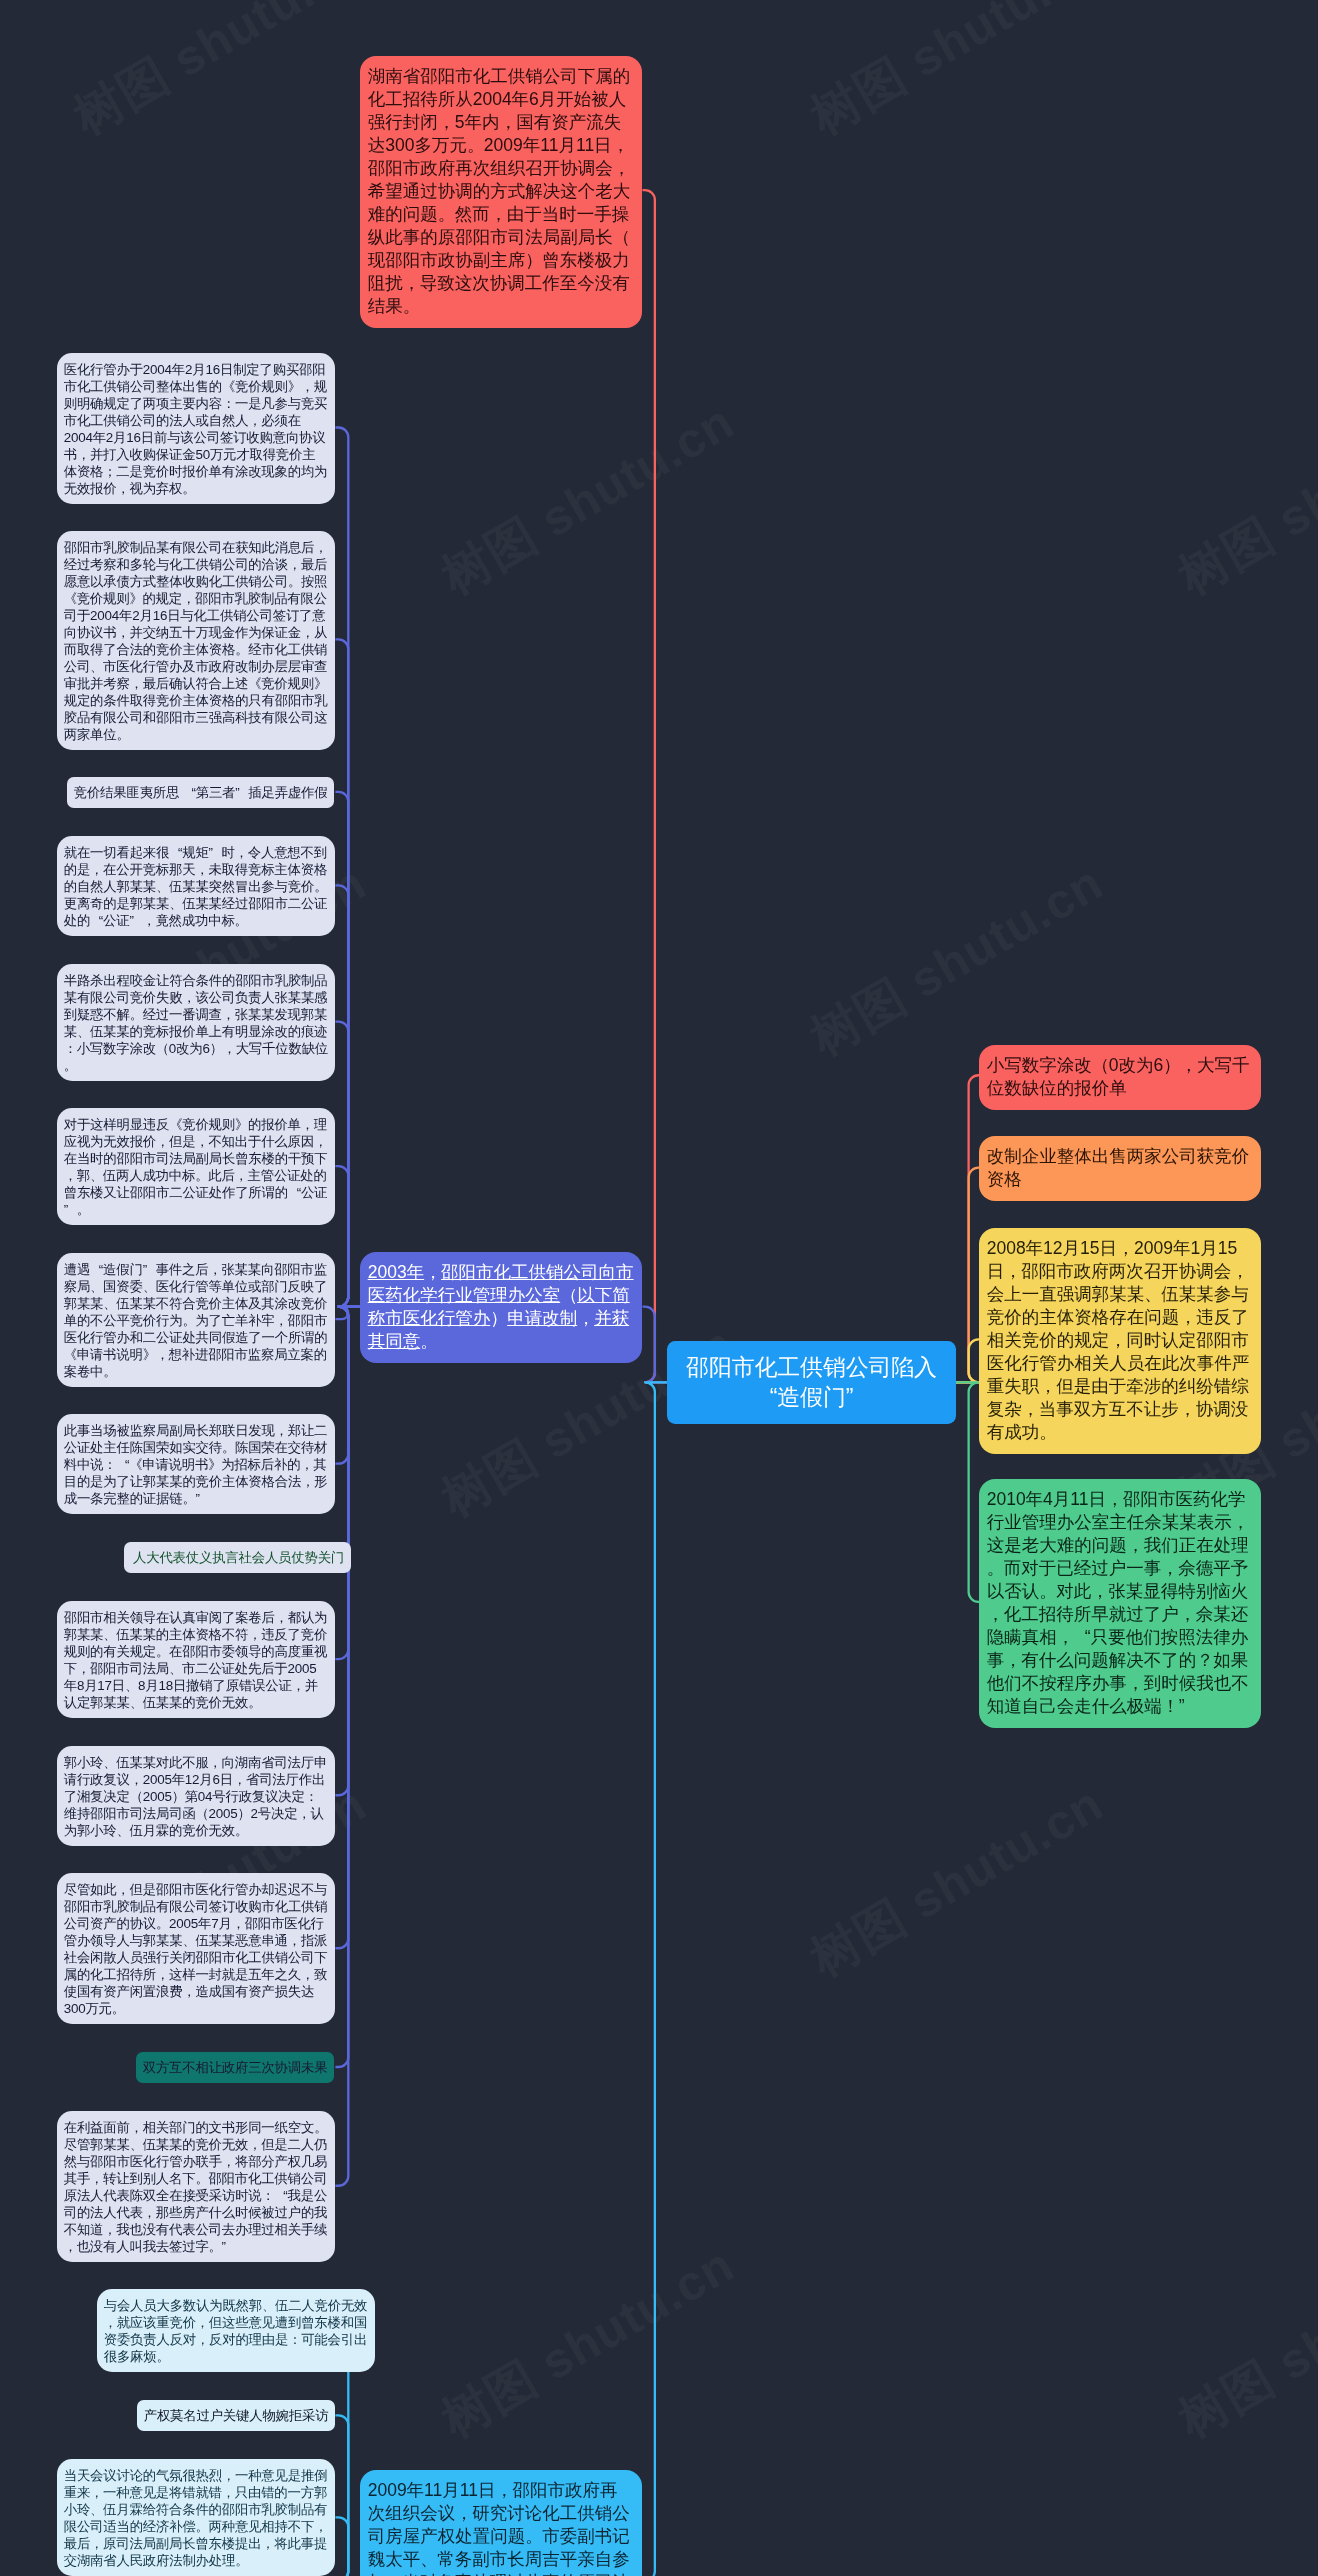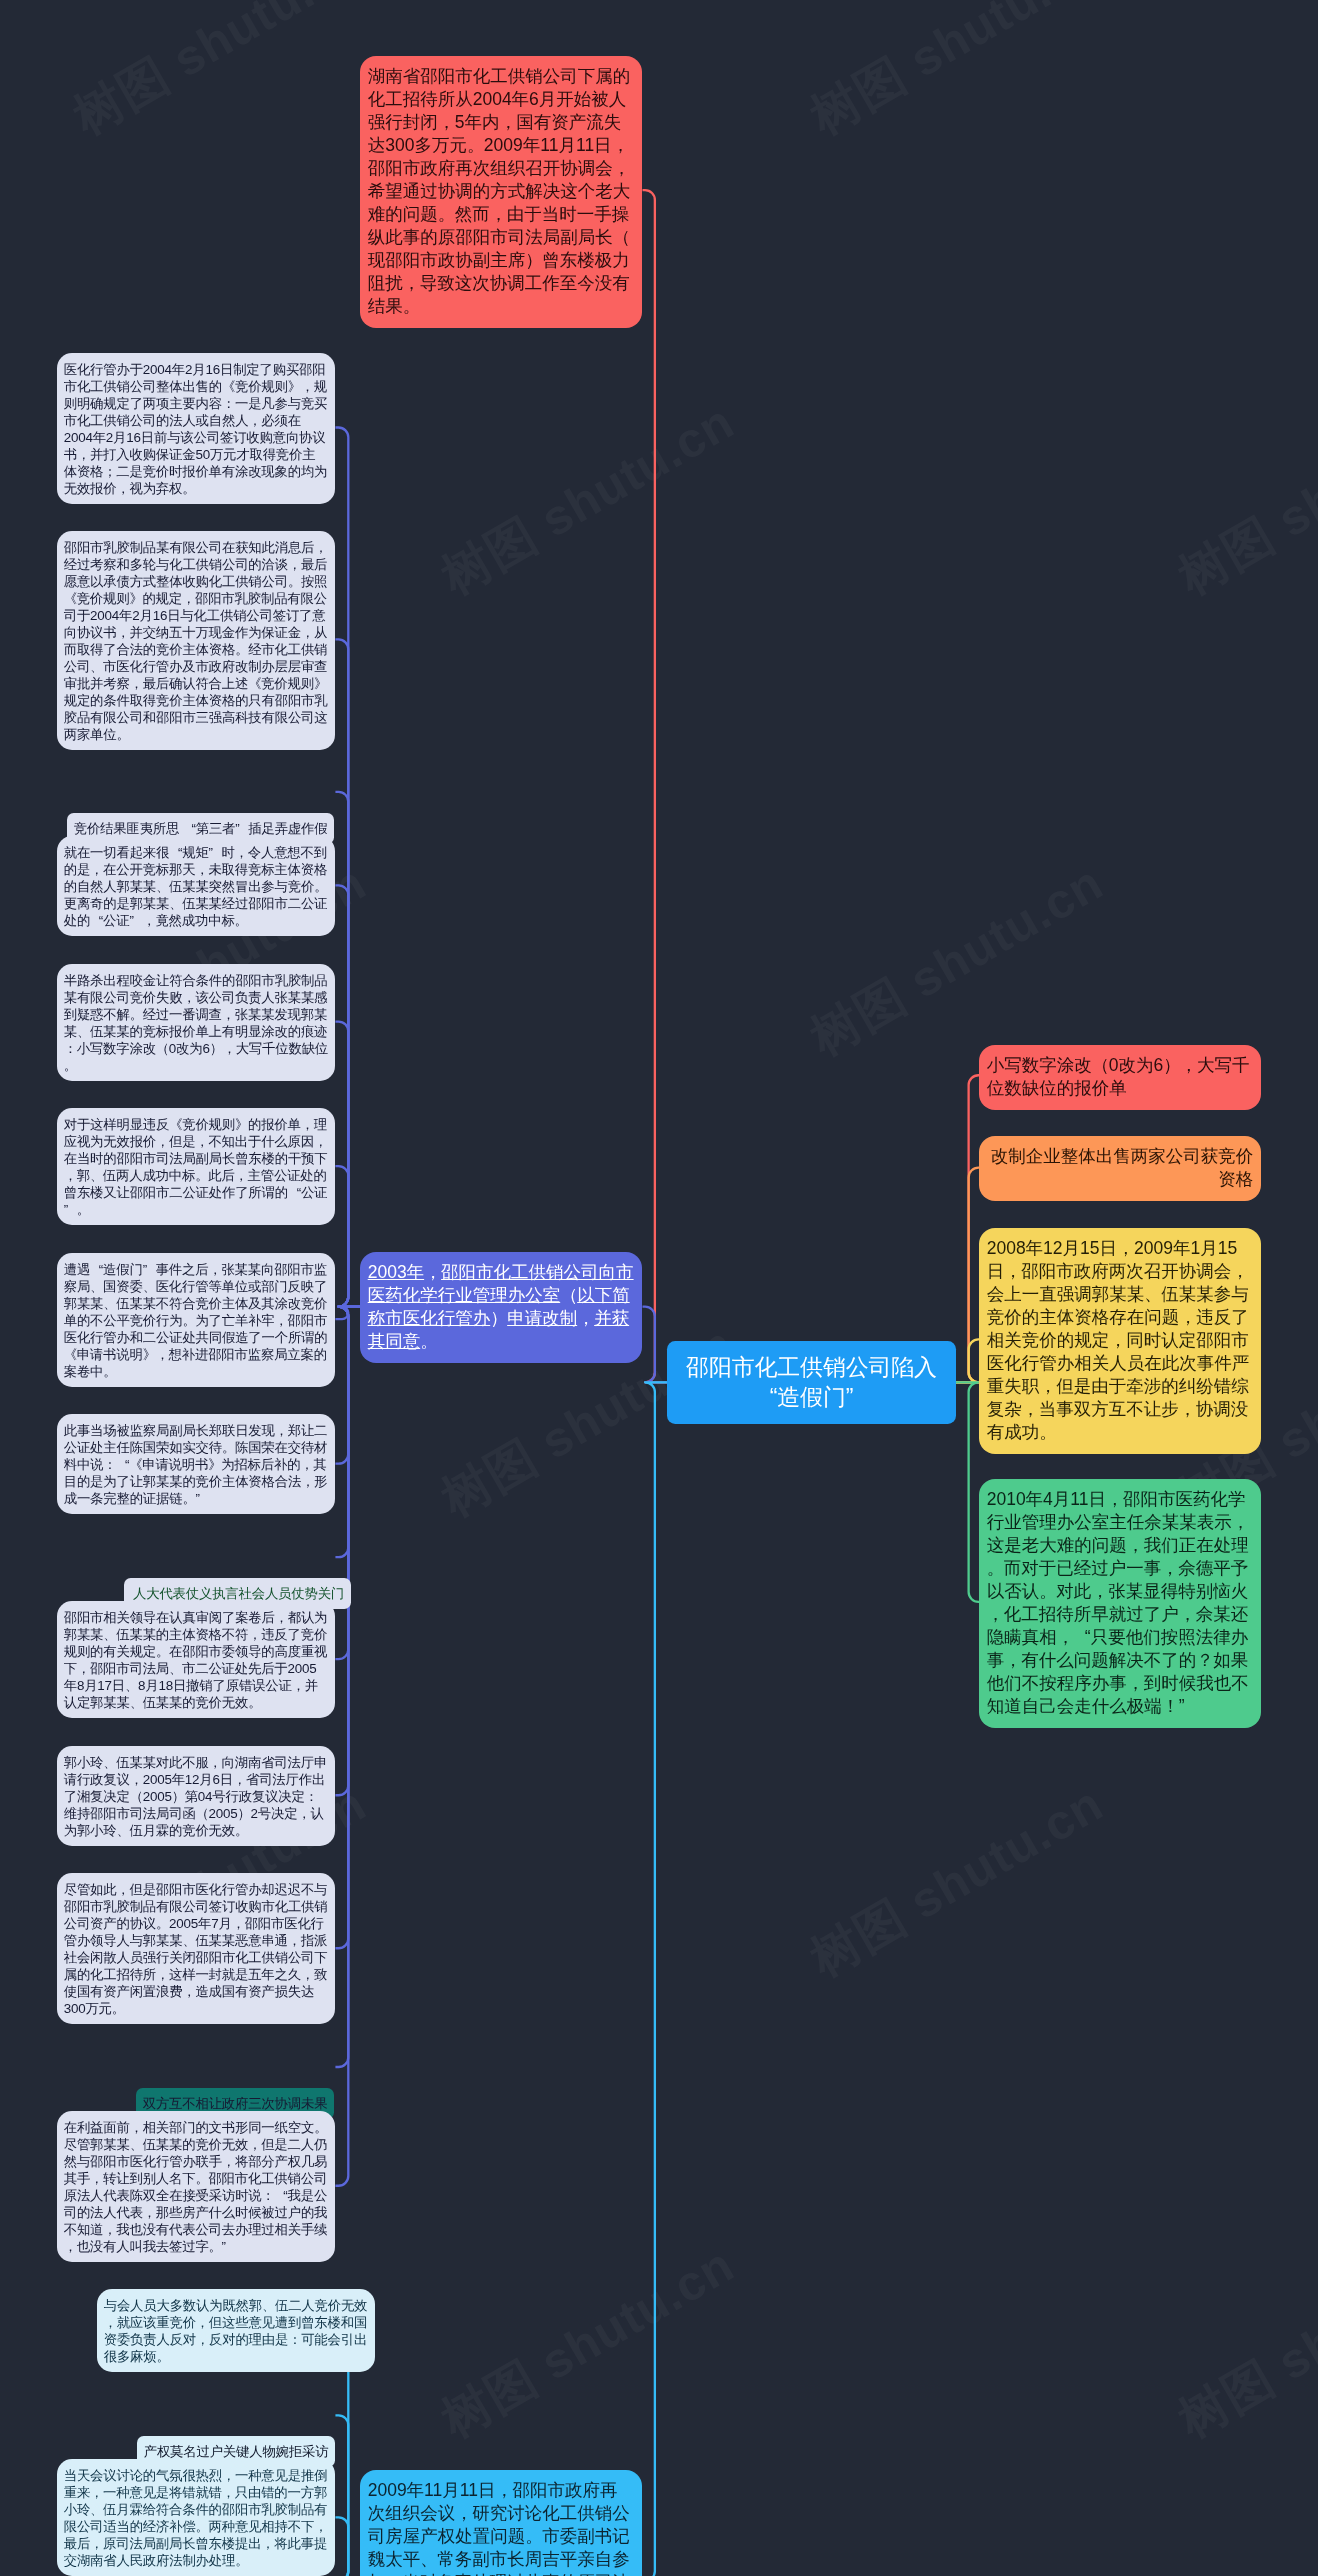--- a/index.html
+++ b/index.html
@@ -5,21 +5,21 @@
 <style>
   html,body{margin:0;padding:0;}
   body{background:#232936;width:1319px;height:2964px;overflow:hidden;position:relative;
        font-family:"Liberation Sans",sans-serif;}
   #map{position:absolute;left:0;top:0;width:1319px;height:2964px;}
   #links{position:absolute;left:0;top:0;width:1319px;height:2964px;overflow:visible;}
   .node{position:absolute;box-sizing:border-box;}
   .root{font-size:23px;line-height:30px;text-align:center;padding:11.3px 12.4px;border-radius:8.2px;letter-spacing:-0.2px;}
   .lvl1{font-size:17.5px;line-height:23px;padding:9.3px 7.7px;border-radius:16px;letter-spacing:0;}
   .lvl2{font-size:13.4px;line-height:17px;padding:7.5px 6.7px;border-radius:15px;letter-spacing:-0.2px;}
-  .lvl2.head{padding:7px 6.7px;white-space:nowrap;border-radius:6.7px;margin-top:36px;}
+  .lvl2.head{padding:7px 6.7px;white-space:nowrap;border-radius:6.7px;}
   .fw{display:inline-block;width:0.97em;}
   .fwo{text-align:right;}
   .fwc{text-align:left;}
   .wm{position:absolute;color:#ffffff;font-size:49px;font-weight:700;opacity:.035;
       transform:rotate(-30deg);transform-origin:0 0;white-space:nowrap;letter-spacing:1px;}
 </style>
 </head>
 <body>
 
 <div id="map">
@@ -84,18 +84,18 @@
       <div class="node lvl2 para" style="left: 57px; top: 1601px; width: 278px; background: rgb(222, 226, 241); color: rgb(22, 26, 51);">邵阳市相关领导在认真审阅了案卷后<span class="fw fwc">，</span>都认为郭某某<span class="fw fwc">、</span>伍某某的主体资格不符<span class="fw fwc">，</span>违反了竞价规则的有关规定<span class="fw fwc">。</span>在邵阳市委领导的高度重视下<span class="fw fwc">，</span>邵阳市司法局<span class="fw fwc">、</span>市二公证处先后于2005年8月17日<span class="fw fwc">、</span>8月18日撤销了原错误公证<span class="fw fwc">，</span>并认定郭某某<span class="fw fwc">、</span>伍某某的竞价无效<span class="fw fwc">。</span></div>
       <div class="node lvl2 para" style="left: 57px; top: 1746px; width: 278px; background: rgb(222, 226, 241); color: rgb(22, 26, 51);">郭小玲<span class="fw fwc">、</span>伍某某对此不服<span class="fw fwc">，</span>向湖南省司法厅申请行政复议<span class="fw fwc">，</span>2005年12月6日<span class="fw fwc">，</span>省司法厅作出了湘复决定​<span class="fw fwo">（</span>2005<span class="fw fwc">）</span>第04号行政复议决定<span class="fw fwc">：</span>维持邵阳市司法局司函​<span class="fw fwo">（</span>2005<span class="fw fwc">）</span>2号决定<span class="fw fwc">，</span>认为郭小玲<span class="fw fwc">、</span>伍月霖的竞价无效<span class="fw fwc">。</span></div>
       <div class="node lvl2 para" style="left: 57px; top: 1873px; width: 278px; background: rgb(222, 226, 241); color: rgb(22, 26, 51);">尽管如此<span class="fw fwc">，</span>但是邵阳市医化行管办却迟迟不与邵阳市乳胶制品有限公司签订收购市化工供销公司资产的协议<span class="fw fwc">。</span>2005年7月<span class="fw fwc">，</span>邵阳市医化行管办领导人与郭某某<span class="fw fwc">、</span>伍某某恶意串通<span class="fw fwc">，</span>指派社会闲散人员强行关闭邵阳市化工供销公司下属的化工招待所<span class="fw fwc">，</span>这样一封就是五年之久<span class="fw fwc">，</span>致使国有资产闲置浪费<span class="fw fwc">，</span>造成国有资产损失达300万元<span class="fw fwc">。</span></div>
       <div class="node lvl2 head" style="left: 136px; top: 2052px; background: #0f766e; color: rgb(22, 26, 51);">双方互不相让政府三次协调未果</div>
       <div class="node lvl2 para" style="left: 57px; top: 2111px; width: 278px; background: rgb(222, 226, 241); color: rgb(22, 26, 51);">在利益面前<span class="fw fwc">，</span>相关部门的文书形同一纸空文<span class="fw fwc">。</span>尽管郭某某<span class="fw fwc">、</span>伍某某的竞价无效<span class="fw fwc">，</span>但是二人仍然与邵阳市医化行管办联手<span class="fw fwc">，</span>将部分产权几易其手<span class="fw fwc">，</span>转让到别人名下<span class="fw fwc">。</span>邵阳市化工供销公司原法人代表陈双全在接受采访时说<span class="fw fwc">：</span>​<span class="fw fwo">“</span>我是公司的法人代表<span class="fw fwc">，</span>那些房产什么时候被过户的我不知道<span class="fw fwc">，</span>我也没有代表公司去办理过相关手续<span class="fw fwc">，</span>也没有人叫我去签过字<span class="fw fwc">。</span><span class="fw fwc">”</span></div>
       <div class="node lvl1" style="left: 360px; top: 2470px; width: 282px; background: rgb(53, 188, 247); color: rgb(12, 36, 48);">2009年11月11日<span class="fw fwc">，</span>邵阳市政府再次组织会议<span class="fw fwc">，</span>研究讨论化工供销公司房屋产权处置问题<span class="fw fwc">。</span>市委副书记魏太平<span class="fw fwc">、</span>常务副市长周吉平亲自参与<span class="fw fwc">，</span>当时负责处理过此事的原司法局副局长曾东楼也应邀参加会上魏太平书记对郭某某二人竞价主体资格不合与第二公证处有串通嫌疑进行了通报</div>
       <div class="node lvl2 para" style="left: 57px; top: 2289px; width: 278px; background: rgb(217, 239, 249); color: rgb(15, 51, 71); margin-left: 40px;">与会人员大多数认为既然郭<span class="fw fwc">、</span>伍二人竞价无效<span class="fw fwc">，</span>就应该重竞价<span class="fw fwc">，</span>但这些意见遭到曾东楼和国资委负责人反对<span class="fw fwc">，</span>反对的理由是<span class="fw fwc">：</span>可能会引出很多麻烦<span class="fw fwc">。</span></div>
       <div class="node lvl2 head" style="left: 137px; top: 2400px; background: rgb(217, 239, 249); color: #0f172a;">产权莫名过户关键人物婉拒采访</div>
       <div class="node lvl2 para" style="left: 57px; top: 2459px; width: 278px; background: rgb(217, 239, 249); color: rgb(15, 51, 71);">当天会议讨论的气氛很热烈<span class="fw fwc">，</span>一种意见是推倒重来<span class="fw fwc">，</span>一种意见是将错就错<span class="fw fwc">，</span>只由错的一方郭小玲<span class="fw fwc">、</span>伍月霖给符合条件的邵阳市乳胶制品有限公司适当的经济补偿<span class="fw fwc">。</span>两种意见相持不下<span class="fw fwc">，</span>最后<span class="fw fwc">，</span>原司法局副局长曾东楼提出<span class="fw fwc">，</span>将此事提交湖南省人民政府法制办处理<span class="fw fwc">。</span></div>
       <div class="node lvl1" style="left: 979px; top: 1045px; width: 282px; background: rgb(250, 98, 96); color: rgb(43, 13, 13);">小写数字涂改​<span class="fw fwo">（</span>0改为6<span class="fw fwc">）</span><span class="fw fwc">，</span>大写千位数缺位的报价单</div>
-      <div class="node lvl1" style="left: 979px; top: 1136px; width: 282px; background: rgb(253, 151, 87); color: rgb(43, 20, 5); text-align: right;">改制企业整体出售两家公司获竞价资格</div>
+      <div class="node lvl1" style="left: 979px; top: 1136px; width: 282px; background: rgb(253, 151, 87); color: rgb(43, 20, 5);">改制企业整体出售两家公司获竞价资格</div>
       <div class="node lvl1" style="left: 979px; top: 1228px; width: 282px; background: rgb(245, 213, 92); color: rgb(36, 31, 6);">2008年12月15日<span class="fw fwc">，</span>2009年1月15日<span class="fw fwc">，</span>邵阳市政府两次召开协调会<span class="fw fwc">，</span>会上一直强调郭某某<span class="fw fwc">、</span>伍某某参与竞价的主体资格存在问题<span class="fw fwc">，</span>违反了相关竞价的规定<span class="fw fwc">，</span>同时认定邵阳市医化行管办相关人员在此次事件严重失职<span class="fw fwc">，</span>但是由于牵涉的纠纷错综复杂<span class="fw fwc">，</span>当事双方互不让步<span class="fw fwc">，</span>协调没有成功<span class="fw fwc">。</span></div>
       <div class="node lvl1" style="left: 979px; top: 1479px; width: 282px; background: rgb(78, 203, 141); color: rgb(10, 37, 24);">2010年4月11日<span class="fw fwc">，</span>邵阳市医药化学行业管理办公室主任佘某某表示<span class="fw fwc">，</span>这是老大难的问题<span class="fw fwc">，</span>我们正在处理<span class="fw fwc">。</span>而对于已经过户一事<span class="fw fwc">，</span>佘德平予以否认<span class="fw fwc">。</span>对此<span class="fw fwc">，</span>张某显得特别恼火<span class="fw fwc">，</span>化工招待所早就过了户<span class="fw fwc">，</span>佘某还隐瞒真相<span class="fw fwc">，</span>​<span class="fw fwo">“</span>只要他们按照法律办事<span class="fw fwc">，</span>有什么问题解决不了的<span class="fw fwc">？</span>如果他们不按程序办事<span class="fw fwc">，</span>到时候我也不知道自己会走什么极端<span class="fw fwc">！</span><span class="fw fwc">”</span></div>
     </div>
 </div>
 
 
 </body></html>

